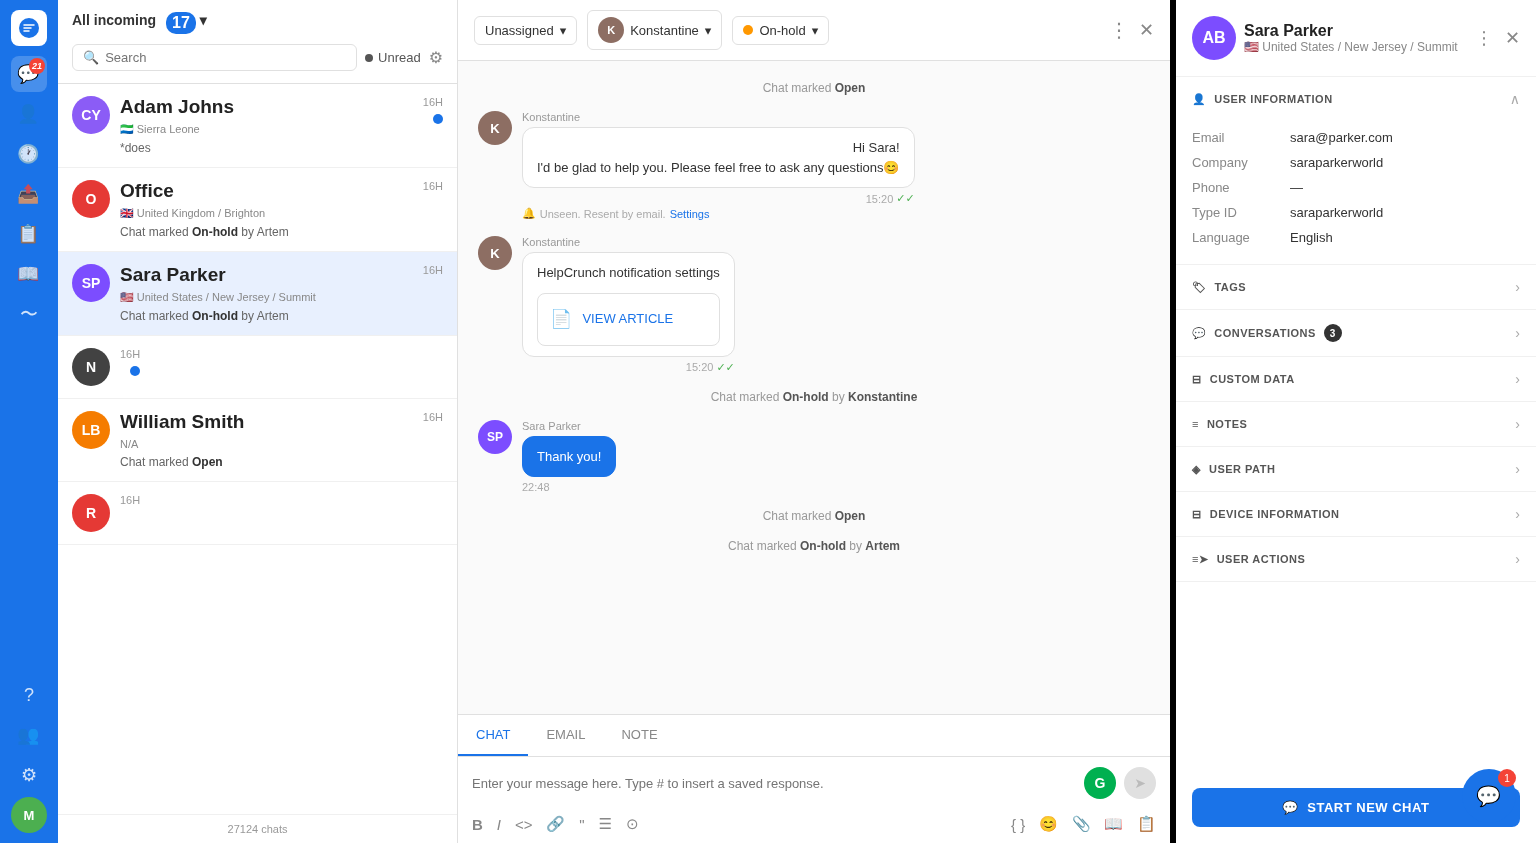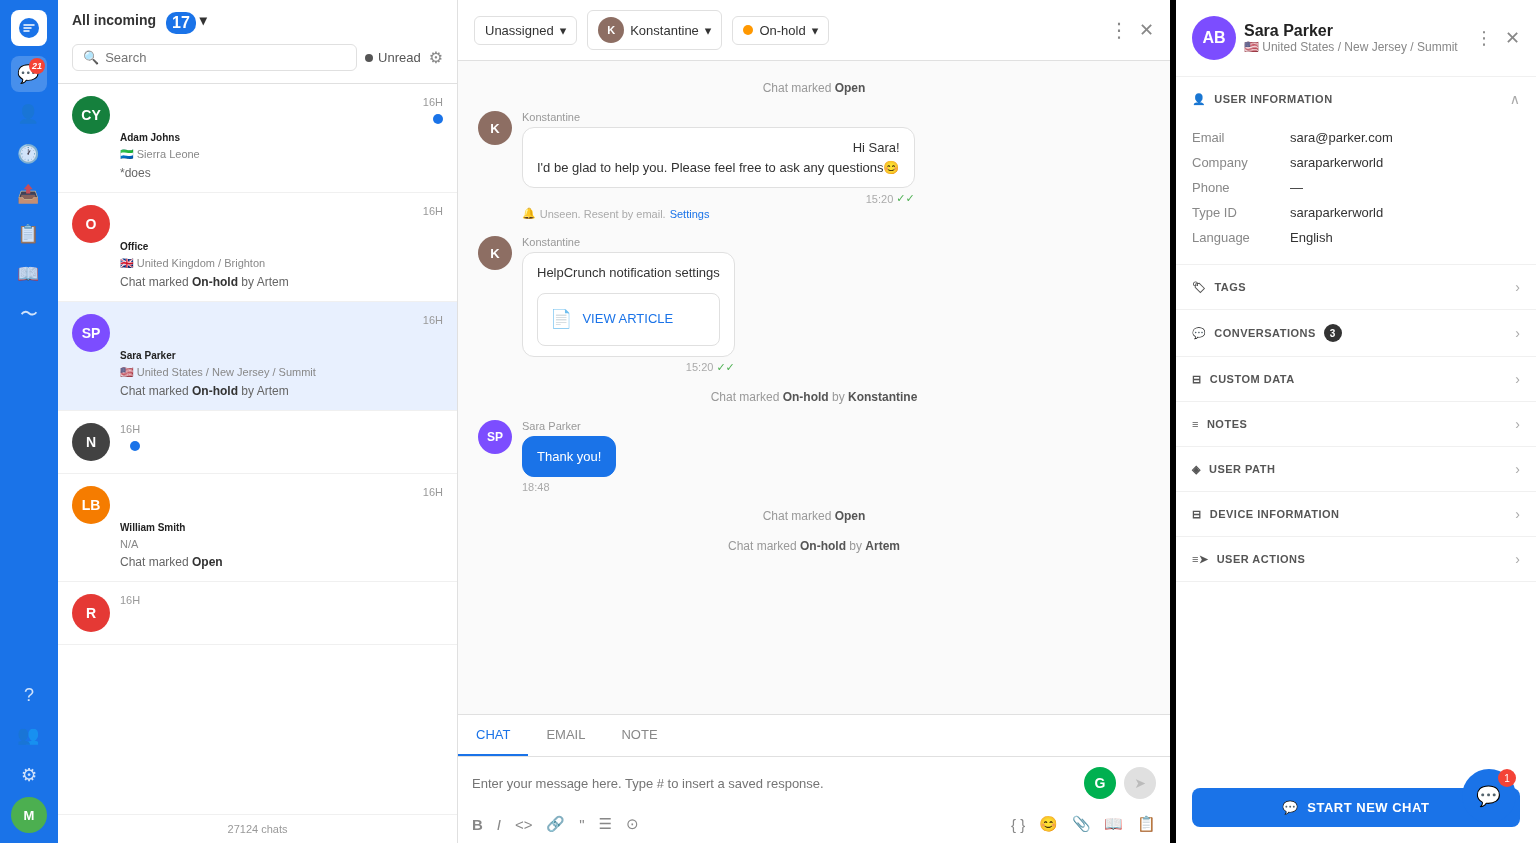--- a/index.html
+++ b/index.html
@@ -29,21 +29,21 @@
     .conv-search input { border: none; outline: none; font-size: 13px; color: #555; width: 100%; }
     .conv-unread { display: flex; align-items: center; gap: 5px; font-size: 13px; color: #555; white-space: nowrap; cursor: pointer; }
     .unread-dot { width: 8px; height: 8px; border-radius: 50%; background: #555; }
     .conv-gear { color: #888; cursor: pointer; font-size: 16px; }
     .conv-list { flex: 1; overflow-y: auto; }
     .conv-item { display: flex; align-items: flex-start; padding: 12px 14px; cursor: pointer; border-bottom: 1px solid #f0f0f0; gap: 10px; }
     .conv-item.active { background: #e8f0fe; }
     .conv-avatar { width: 38px; height: 38px; border-radius: 50%; display: flex; align-items: center; justify-content: center; color: white; font-size: 14px; font-weight: bold; flex-shrink: 0; }
     .conv-body { flex: 1; min-width: 0; }
     .conv-name-row { display: flex; align-items: center; justify-content: space-between; }
-    .conv-name { font-size: 10px; font-weight: 600; color: #222; margin-top: 36px; }
+    .conv-name { font-size: 19px; font-weight: 600; color: #222; }
     .conv-time { font-size: 11px; color: #999; }
     .conv-location { font-size: 11px; color: #888; display: flex; align-items: center; gap: 3px; margin: 5px 0; }
     .conv-preview { font-size: 12px; color: #666; white-space: nowrap; overflow: hidden; text-overflow: ellipsis; }
     .conv-preview strong { color: #333; }
     .conv-right { display: flex; flex-direction: column; align-items: flex-end; gap: 6px; }
     .blue-dot { width: 10px; height: 10px; border-radius: 50%; background: #1a73e8; }
     .conv-footer { padding: 8px 14px; font-size: 11px; color: #999; text-align: center; border-top: 1px solid #f0f0f0; }
 
     
     .chat-panel {
@@ -163,21 +163,21 @@
         <span class="unread-dot"></span>
         <span>Unread</span>
       </div>
       <span class="conv-gear">⚙</span>
     </div>
   </div>
 
   <div class="conv-list">
 
     <div class="conv-item">
-      <div class="conv-avatar" style="background:#15803d;">CY</div>
+      <div class="conv-avatar" style="background:#8b5cf6;">CY</div>
       <div class="conv-body">
         <div class="conv-name-row">
           <span class="conv-name">Adam Johns</span>
         </div>
         <div class="conv-location">🇸🇱 Sierra Leone</div>
         <div class="conv-preview">*does</div>
       </div>
       <div class="conv-right">
         <span class="conv-time">16H</span>
         <span class="blue-dot"></span>
@@ -305,21 +305,21 @@
       </div>
     </div>
 
     <div class="chat-status-line">Chat marked <strong>On-hold</strong> by <strong>Konstantine</strong></div>
 
     <div class="sara-row">
       <div class="sara-sp">SP</div>
       <div class="msg-content">
         <div class="msg-sender left">Sara Parker</div>
         <div class="msg-bubble user">Thank you!</div>
-        <div class="msg-time" style="justify-content:flex-start;">18:48</div>
+        <div class="msg-time" style="justify-content:flex-start;">22:48</div>
       </div>
     </div>
 
     <div class="chat-status-line">Chat marked <strong>Open</strong></div>
     <div class="chat-status-line">Chat marked <strong>On-hold</strong> by <strong>Artem</strong></div>
   </div>
 
   <div class="chat-input-area">
     <div class="chat-tabs">
       <div class="chat-tab active">CHAT</div>

